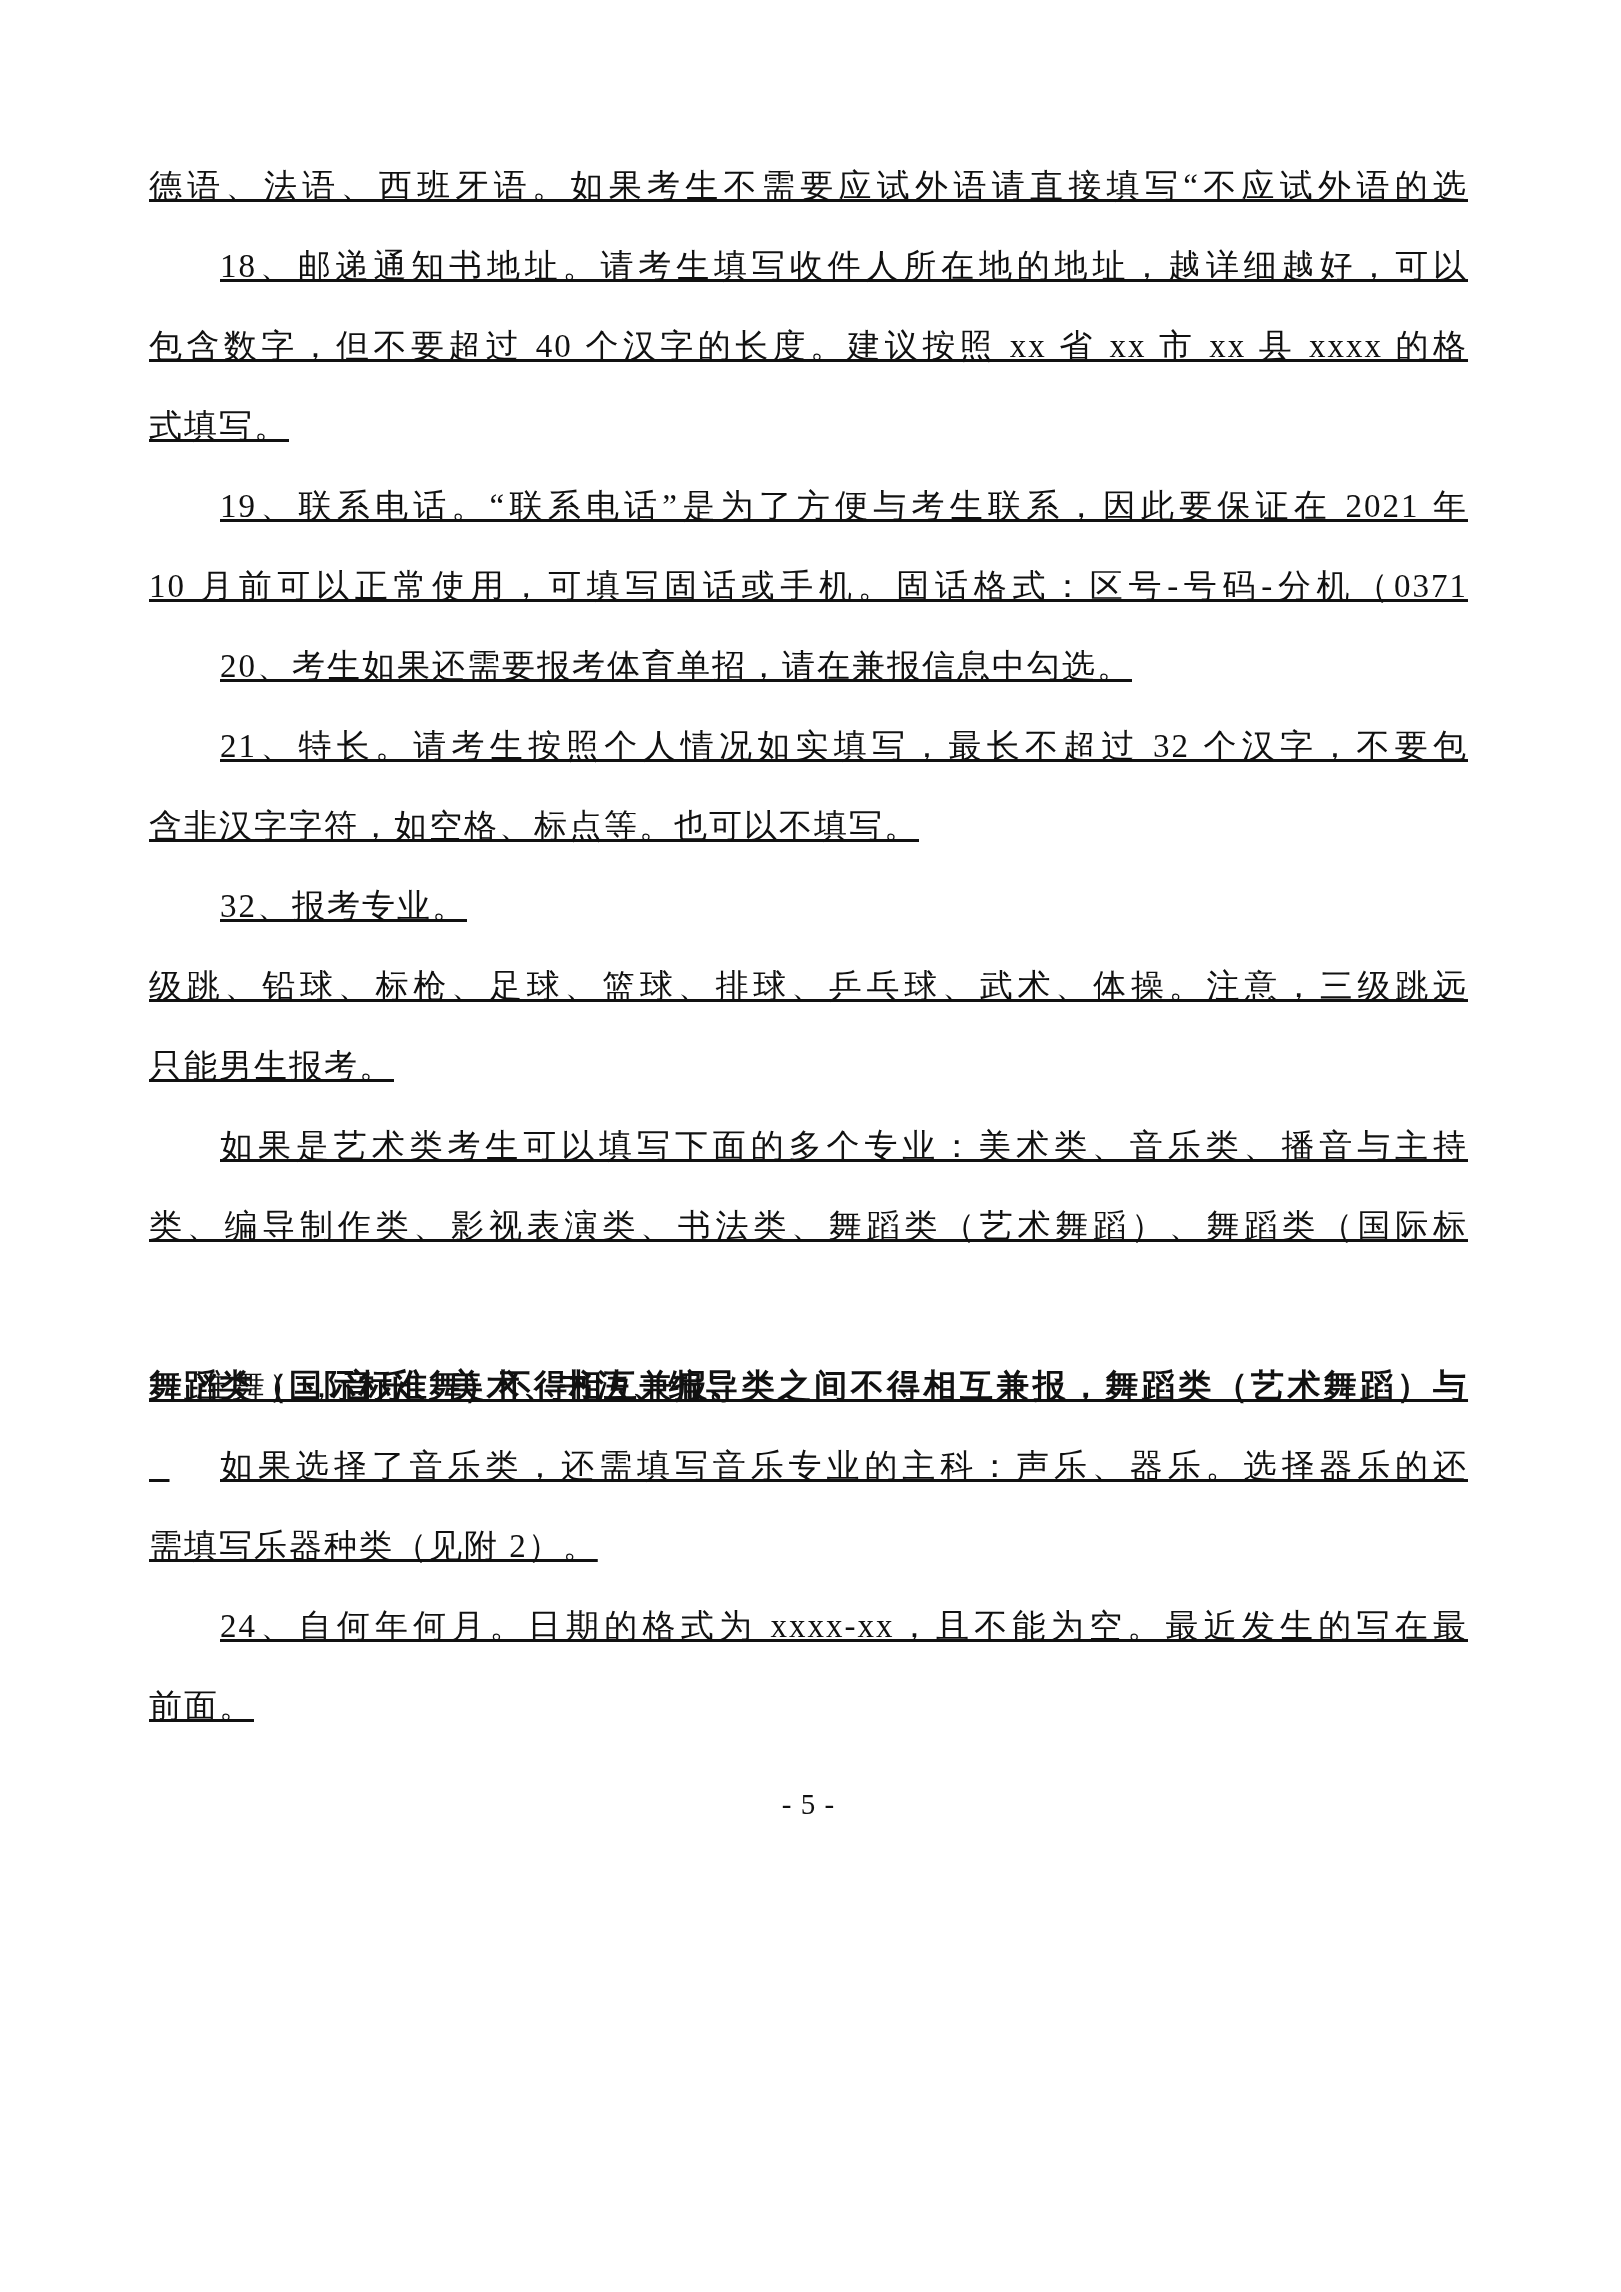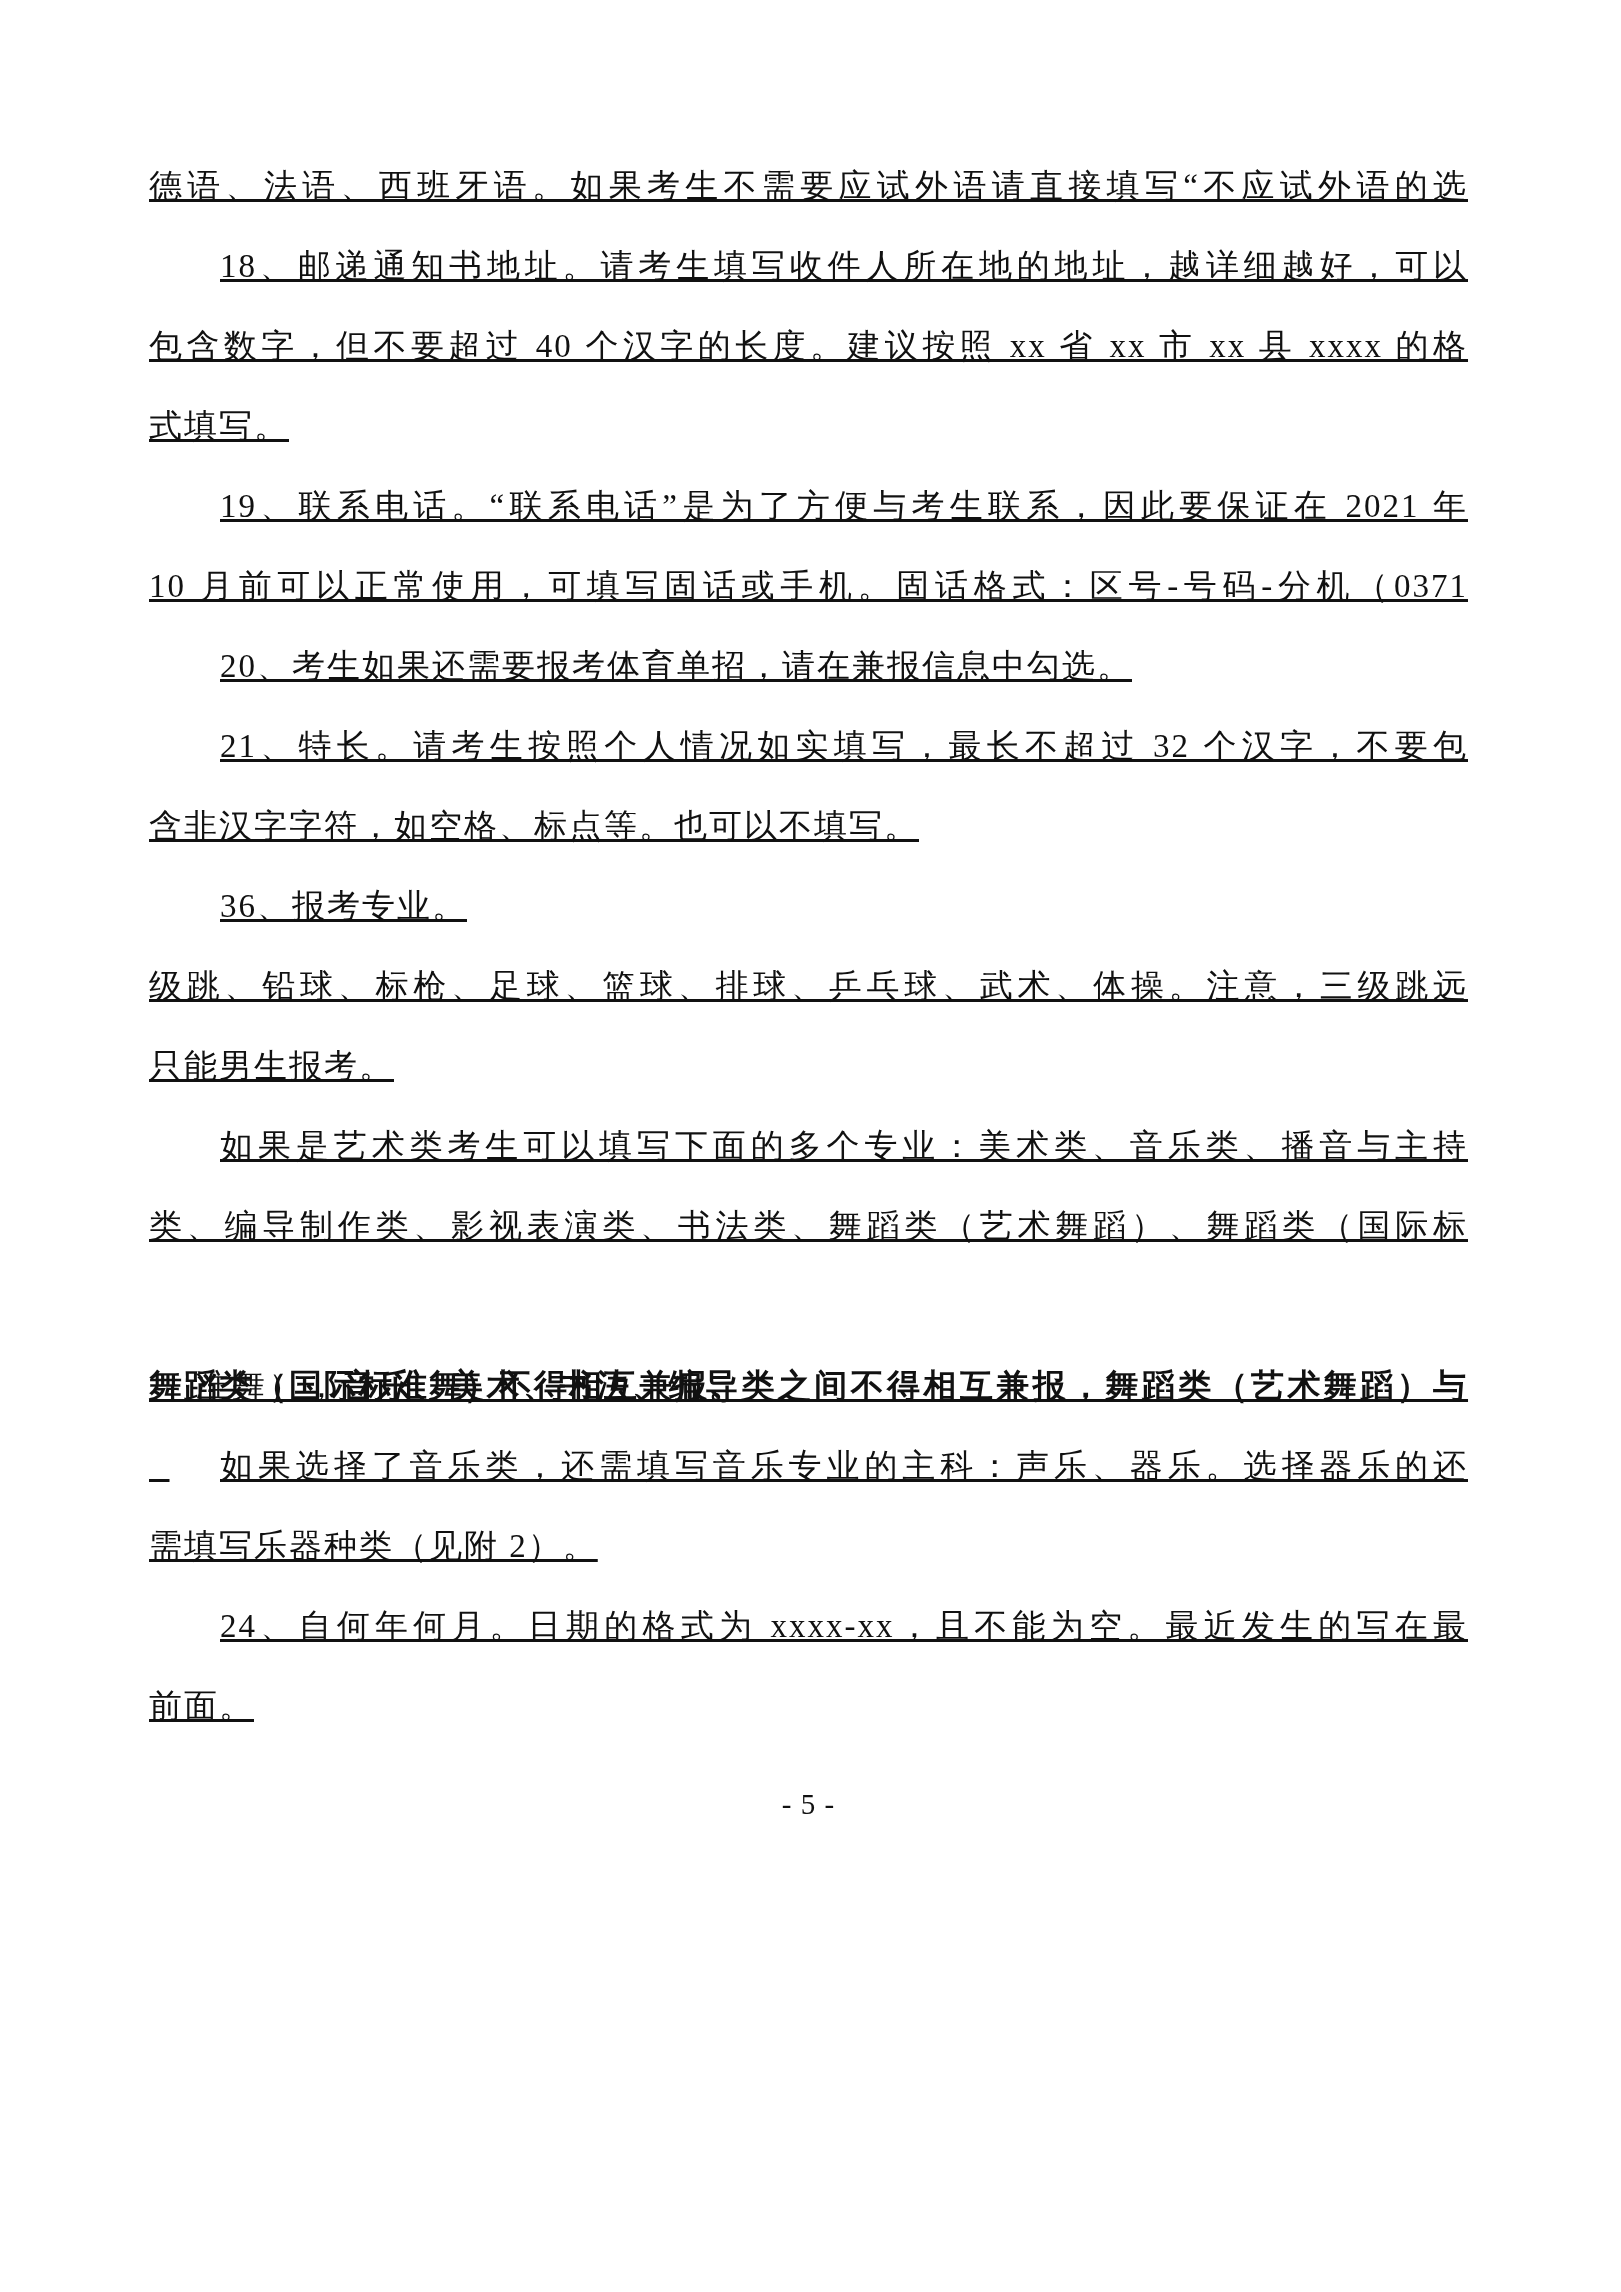--- a/index.html
+++ b/index.html
@@ -52,21 +52,21 @@
 
   <div class="line fill">德语、法语、西班牙语。如果考生不需要应试外语请直接填写“不应试外语的选</div>
   <div class="line fill indent">18、邮递通知书地址。请考生填写收件人所在地的地址，越详细越好，可以</div>
   <div class="line fill">包含数字，但不要超过 40 个汉字的长度。建议按照 xx 省 xx 市 xx 县 xxxx 的格</div>
   <div class="line">式填写。</div>
   <div class="line fill indent">19、联系电话。“联系电话”是为了方便与考生联系，因此要保证在 2021 年</div>
   <div class="line fill">10 月前可以正常使用，可填写固话或手机。固话格式：区号-号码-分机（0371</div>
   <div class="line indent">20、考生如果还需要报考体育单招，请在兼报信息中勾选。</div>
   <div class="line fill indent">21、特长。请考生按照个人情况如实填写，最长不超过 32 个汉字，不要包</div>
   <div class="line">含非汉字字符，如空格、标点等。也可以不填写。</div>
-  <div class="line indent">36、报考专业。</div>
+  <div class="line indent">32、报考专业。</div>
   <div class="line fill">级跳、铅球、标枪、足球、篮球、排球、乒乓球、武术、体操。注意，三级跳远</div>
   <div class="line">只能男生报考。</div>
   <div class="line fill indent">如果是艺术类考生可以填写下面的多个专业：美术类、音乐类、播音与主持</div>
   <div class="line fill">类、编导制作类、影视表演类、书法类、舞蹈类（艺术舞蹈）、舞蹈类（国际标</div>
   <div class="line fill">
     <span>准舞），</span><span class="bold">音乐、美术、书法、编导类之间不得相互兼报，舞蹈类（艺术舞蹈）与</span>
   </div>
   <div class="line bold">舞蹈类（国际标准舞）不得相互兼报。</div>
   <div class="line fill indent">如果选择了音乐类，还需填写音乐专业的主科：声乐、器乐。选择器乐的还</div>
   <div class="line">需填写乐器种类（见附 2）。</div>

